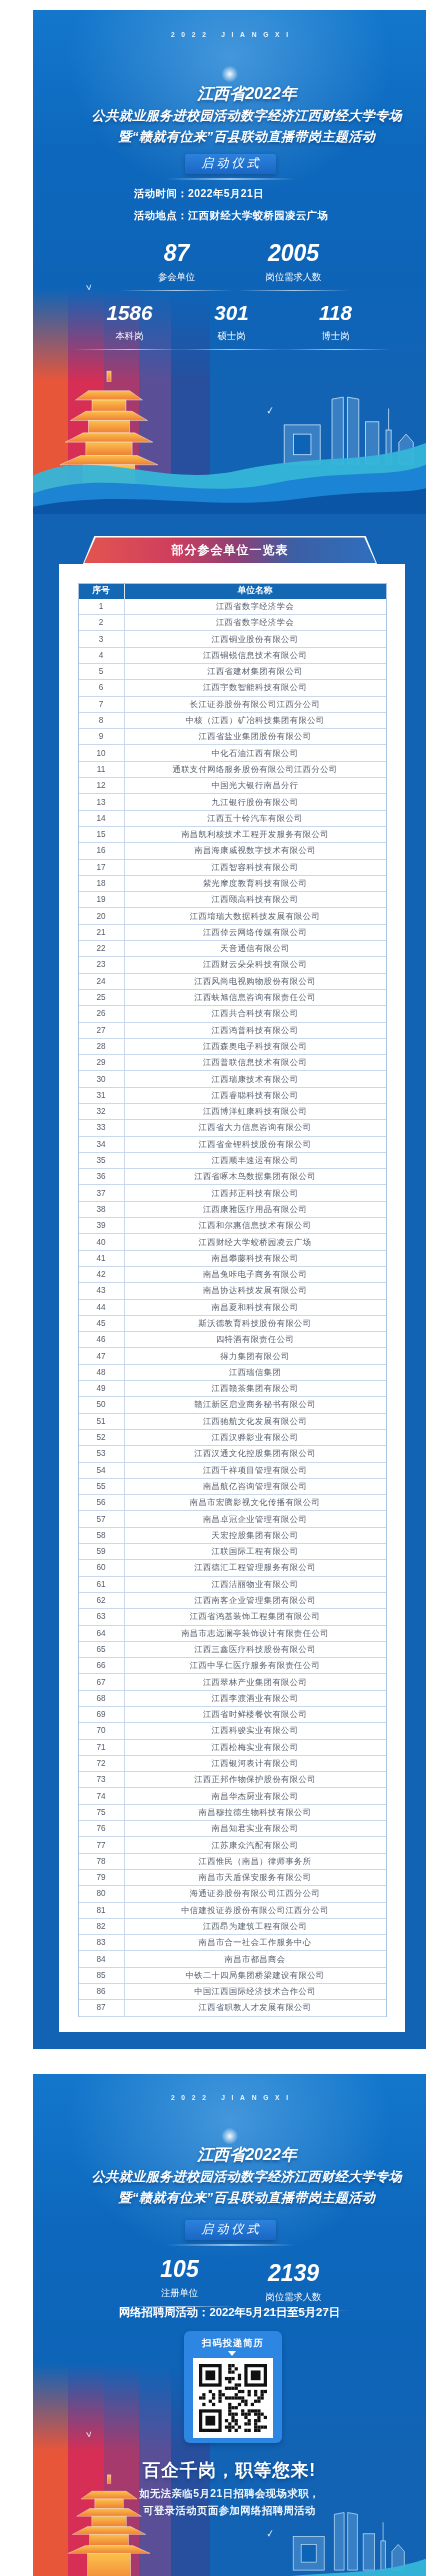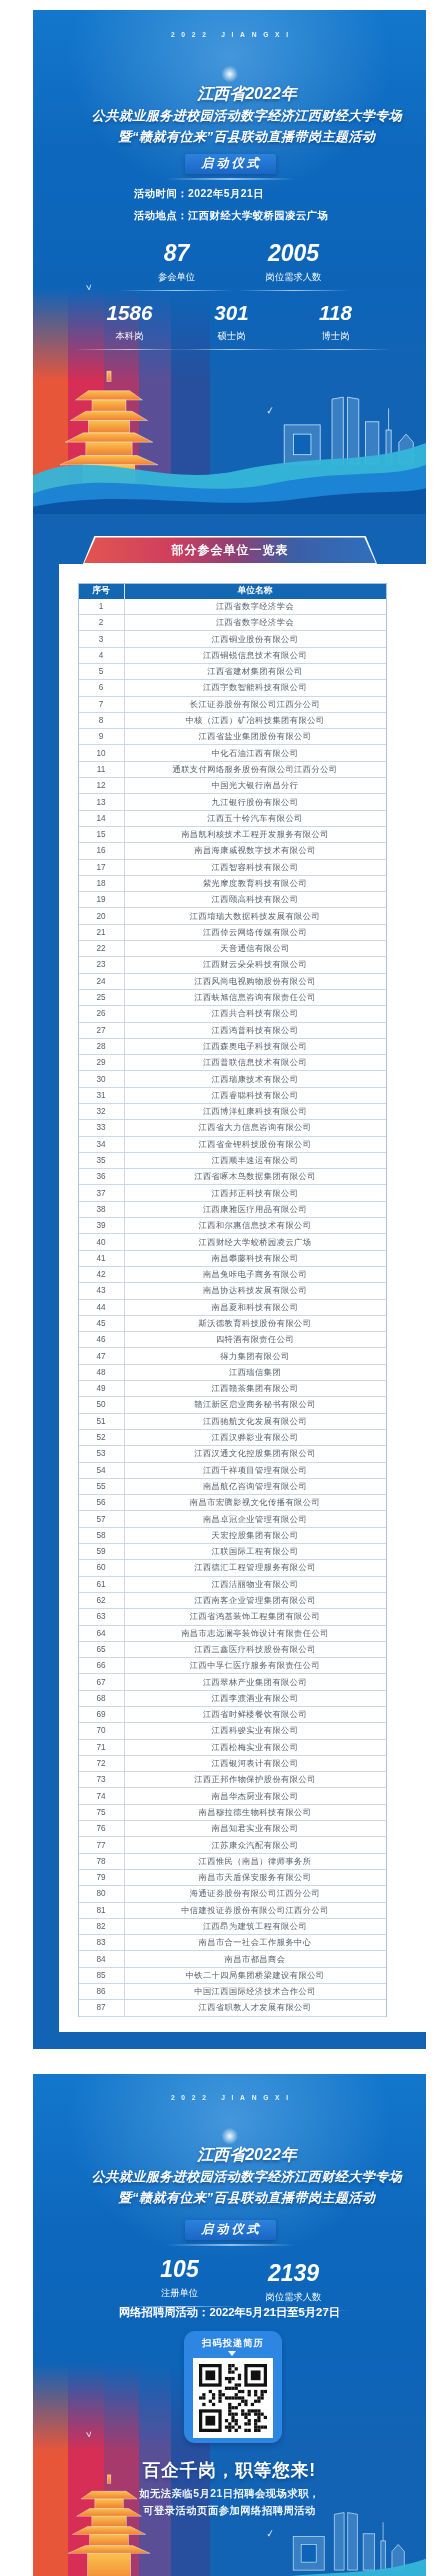--- a/index.html
+++ b/index.html
@@ -10,21 +10,21 @@
   .poster{position:absolute;left:33px;width:393px;overflow:hidden;}
   .hero-bg{position:absolute;inset:0;background:linear-gradient(180deg,#1377cc 0%,#0d68bd 28%,#0d63b6 58%,#0e5fae 100%);}
   .hero-glow{position:absolute;left:0;right:0;top:0;height:216px;background:radial-gradient(ellipse at 50% 22%,rgba(150,210,250,.38) 0%,rgba(150,210,250,0) 58%);}
   .stripes{position:absolute;left:0;right:0;bottom:0;background:linear-gradient(90deg,#e8563a 0%,#e8563a 9%,#d62e55 9%,#d62e55 18%,#a63a6d 18%,#a63a6d 27%,#5a4f97 27%,#5a4f97 35%,#274f9e 35%,#274f9e 45%,#1263b4 45%,#1263b4 100%);}
   .stripes-fade{position:absolute;left:0;right:0;background:linear-gradient(180deg,#0d64b8 0%,rgba(13,100,184,0) 100%);}
   .top-label{position:absolute;left:0;right:0;text-align:center;color:#eaf5ff;font-size:6.7px;letter-spacing:6.7px;text-indent:6.7px;font-weight:bold;}
   .diamond{position:absolute;left:50%;width:15.5px;height:15.5px;margin-left:-7.7px;transform:rotate(45deg);background:radial-gradient(circle,#ffffff 0%,rgba(255,255,255,0) 75%);opacity:.95;}
   .title{position:absolute;left:0;right:0;text-align:center;color:#fff;font-weight:bold;font-style:italic;text-shadow:0 1.5px 3.1px rgba(8,50,110,.55);padding-left:35px;}
   .t1{font-size:16px;}
   .t2{font-size:13px;letter-spacing:0.5px;}
-  .ceremony{position:absolute;left:50%;width:91px;margin-left:-45px;height:19.6px;border-radius:2.6px;background:linear-gradient(180deg,#2c82dd,#1a66c4);box-shadow:0 1.5px 4.1px rgba(5,40,90,.35);color:#fff;font-size:12px;font-weight:bold;font-style:italic;text-align:center;line-height:19.6px;letter-spacing:3.1px;text-indent:3.1px;}
+  .ceremony{position:absolute;left:50%;width:91px;margin-left:-45px;height:19.6px;border-radius:2.6px;background:linear-gradient(180deg,#2c82dd,#1a66c4);box-shadow:0 1.5px 4.1px rgba(5,40,90,.35);color:#fff;font-size:12px;font-weight:normal;font-style:italic;text-align:center;line-height:19.6px;letter-spacing:3.1px;text-indent:3.1px;}
   .ceremony-line{position:absolute;left:50%;width:129px;margin-left:-64px;height:1.5px;background:linear-gradient(90deg,rgba(180,220,255,0),rgba(190,225,255,.75),rgba(180,220,255,0));}
   .info-line{position:absolute;color:#fff;font-size:10.3px;font-weight:bold;letter-spacing:0.5px;}
   .stat{position:absolute;width:113px;margin-left:-57px;text-align:center;color:#fff;}
   .stat .num{font-size:23px;font-weight:bold;font-style:italic;line-height:1;}
   .stat .lbl{font-size:9.3px;margin-top:6px;}
   .stat .ul{height:1px;margin-top:6.2px;background:linear-gradient(90deg,rgba(255,255,255,0),rgba(255,255,255,.65),rgba(255,255,255,0));}
   .stat.small .num{font-size:20.6px;}
   .bird{position:absolute;color:rgba(255,255,255,.85);font-size:10.3px;transform:rotate(-8deg);}
   .waves{position:absolute;left:0;bottom:0;width:393px;height:103px;}
   .pagoda{position:absolute;}
@@ -38,21 +38,21 @@
   .unit-table{position:absolute;left:18.5px;top:18.5px;width:309px;border:0.5px solid #a9c3e0;border-bottom:none;box-sizing:border-box;}
   .thead{display:flex;height:15px;background:#1467b3;color:#fff;font-size:8.8px;font-weight:bold;}
   .thead .c-no{width:46px;border-right:0.5px solid rgba(255,255,255,.85);display:flex;align-items:center;justify-content:center;box-sizing:border-box;}
   .thead .c-name{flex:1;display:flex;align-items:center;justify-content:center;}
   .trow{display:flex;height:16.3px;border-bottom:0.5px solid #c9d8ec;font-size:8.2px;color:#566070;box-sizing:border-box;background:#fff;}
   .trow .c-no{width:46px;border-right:0.5px solid #c9d8ec;display:flex;align-items:center;justify-content:center;box-sizing:border-box;}
   .trow .c-name{flex:1;display:flex;align-items:center;justify-content:center;letter-spacing:0.5px;}
 
   
   .week-line{position:absolute;left:0;right:0;text-align:center;color:#fff;font-size:11.3px;font-weight:bold;}
-  .qr-panel{position:absolute;background:#2e86e3;border-radius:11px;box-shadow:0 2.1px 5.2px rgba(5,40,90,.3);}
+  .qr-panel{position:absolute;background:#2e86e3;border-radius:6px;box-shadow:0 2.1px 5.2px rgba(5,40,90,.3);}
   .qr-label{position:absolute;top:6.2px;left:0;right:0;text-align:center;color:#fff;font-size:9.3px;font-weight:bold;letter-spacing:1px;}
   .qr-arrow{position:absolute;top:19.6px;left:50%;margin-left:-4.6px;width:0;height:0;border-left:4.6px solid transparent;border-right:4.6px solid transparent;border-top:5.2px solid #fff;}
   .qr-box{position:absolute;left:50%;top:27px;width:80px;height:80px;margin-left:-40px;background:#fff;display:flex;align-items:center;justify-content:center;}
   .headline{position:absolute;left:0;right:0;text-align:center;color:#fff;font-size:17.5px;font-weight:bold;text-shadow:0 1.5px 3.1px rgba(8,50,110,.5);letter-spacing:1px;}
   .subline{position:absolute;left:0;right:0;text-align:center;color:#f0f7ff;font-size:10.3px;font-weight:bold;letter-spacing:0.5px;}
 </style>
 </head>
 <body>
 
 <div class="page">
@@ -141,21 +141,21 @@
         <path d="M0,125 C120,68 250,150 400,115 C550,82 650,105 762,62 L762,200 L0,200 Z" fill="#35b6d9" opacity="0.95"></path>
         <path d="M0,160 C150,108 300,176 470,140 C610,112 700,132 762,104 L762,200 L0,200 Z" fill="#1b82d4" opacity="0.95"></path>
         <path d="M0,186 C180,148 340,196 520,170 C650,152 720,162 762,150 L762,200 L0,200 Z" fill="#0a55a5"></path>
       </svg>
     </div>
 
     <div class="table-section" style="top:504px;height:1542px;">
       <div class="table-banner-outer" style="top:21.6px;">
         <div class="table-banner-inner">部分参会单位一览表</div>
       </div>
-      <div class="unit-card" style="left:26px;top:50px;width:346px;height:1468px;padding-left:36px;">
+      <div class="unit-card" style="left:26px;top:50px;width:346px;height:1468px;">
         <div class="unit-table">
           <div class="thead">
             <div class="c-no">序号</div>
             <div class="c-name">单位名称</div>
           </div>
           <div>
 
               <div class="trow">
                 <div class="c-no">1</div>
                 <div class="c-name">江西省数字经济学会</div>

